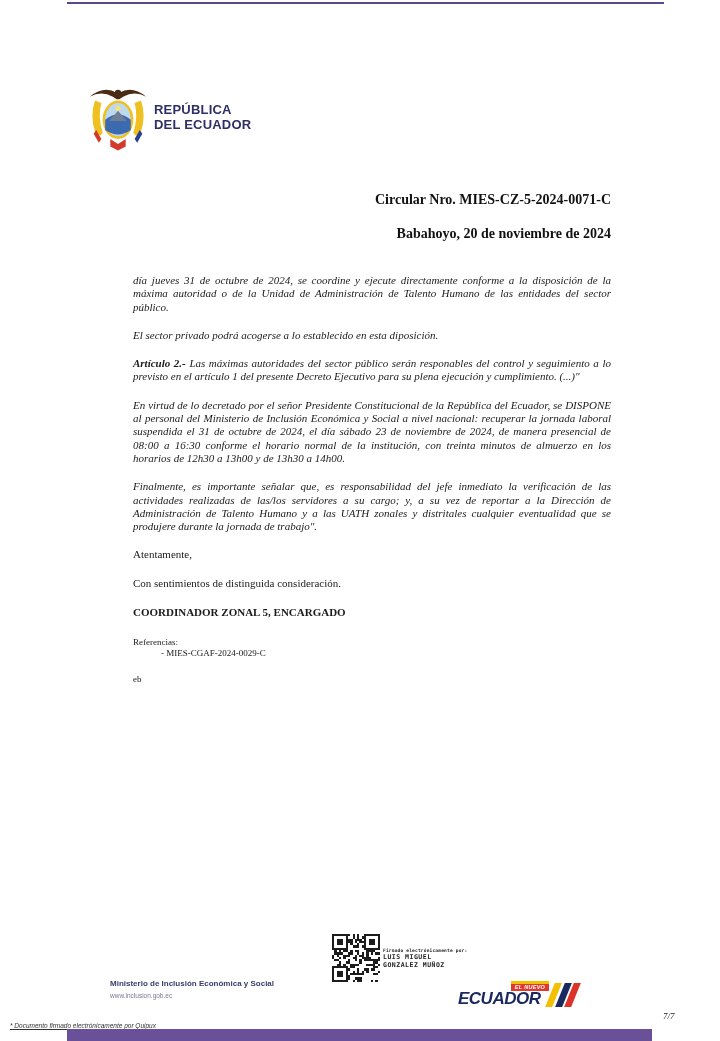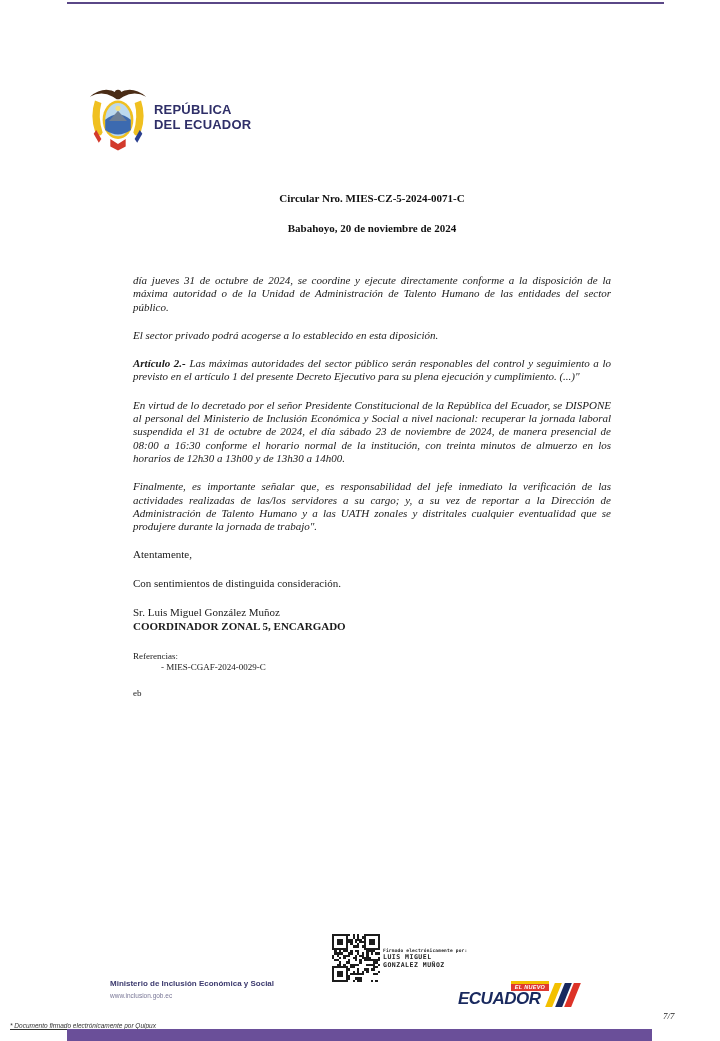--- a/index.html
+++ b/index.html
@@ -9,21 +9,21 @@
 
   .top-line { position:absolute; left:67px; top:2px; width:597px; height:2px; background:#5a4787; }
   .bottom-bar { position:absolute; left:67px; top:1029px; width:585px; height:12px; background:#6a4f99; }
 
   
   .crest-wrap { position:absolute; left:86px; top:82px; display:flex; align-items:flex-start; }
   .crest { width:64px; height:78px; }
   .brand-text { margin-left:4px; margin-top:20px; font-family:"Liberation Sans", sans-serif; font-weight:bold; color:#2f2f68; font-size:13px; line-height:15px; letter-spacing:.2px; }
 
   
-  .letterhead { position:absolute; left:133px; top:192px; width:478px; text-align:center; font-weight:bold; font-size:11px; color:#111; }
+  .letterhead { position:absolute; left:133px; top:192px; width:478px; text-align:right; font-weight:bold; font-size:14px; color:#111; }
   .letterhead .date { margin-top:18px; }
 
   
   .letter-body { position:absolute; left:133px; top:274px; width:478px; font-size:11px; line-height:13.3px; color:#1a1a1a; text-align:justify; }
   .letter-body p { margin-bottom:15px; }
   .letter-body p.it { font-style:italic; }
   .lead-bold { font-weight:bold; font-style:italic; }
   .upright { font-style:normal; }
   .esign { color:#2323d8; font-weight:bold; font-style:italic; margin-top:45px; margin-bottom:8px; }
   .signer { font-size:11px; line-height:14px; margin-bottom:18px; }
@@ -99,21 +99,20 @@
   <div class="letter-body">
     <p class="it">día jueves 31 de octubre de 2024, se coordine y ejecute directamente conforme a la disposición de la máxima autoridad o de la Unidad de Administración de Talento Humano de las entidades del sector público.</p>
     <p class="it">El sector privado podrá acogerse a lo establecido en esta diposición.</p>
     <p class="it"><span class="lead-bold">Artículo 2.-</span><span> Las máximas autoridades del sector público serán responables del control y seguimiento a lo previsto en el artículo 1 del presente Decreto Ejecutivo para su plena ejecución y cumplimiento. (...)"</span></p>
     <p class="it">En virtud de lo decretado por el señor Presidente Constitucional de la República del Ecuador, se DISPONE al personal del Ministerio de Inclusión Económica y Social a nivel nacional: recuperar la jornada laboral suspendida el 31 de octubre de 2024, el día sábado 23 de noviembre de 2024, de manera presencial de 08:00 a 16:30 conforme el horario normal de la institución, con treinta minutos de almuerzo en los horarios de 12h30 a 13h00 y de 13h30 a 14h00.</p>
     <p class="it">Finalmente, es importante señalar que, es responsabilidad del jefe inmediato la verificación de las actividades realizadas de las/los servidores a su cargo; y, a su vez de reportar a la Dirección de Administración de Talento Humano y a las UATH zonales y distritales cualquier eventualidad que se produjere durante la jornada de trabajo".</p>
     <p class="upright">Atentamente,</p>
     <p class="upright">Con sentimientos de distinguida consideración.</p>
 
     <div class="signer">
-      <div class="name">Sr. Luis Miguel González Muñoz</div>
       <div class="title">COORDINADOR ZONAL 5, ENCARGADO</div>
     </div>
 
     <div class="refs">
       <div>Referencias:</div>
       <div class="items">
         <div>- MIES-CGAF-2024-0029-C</div>
       </div>
     </div>
 

